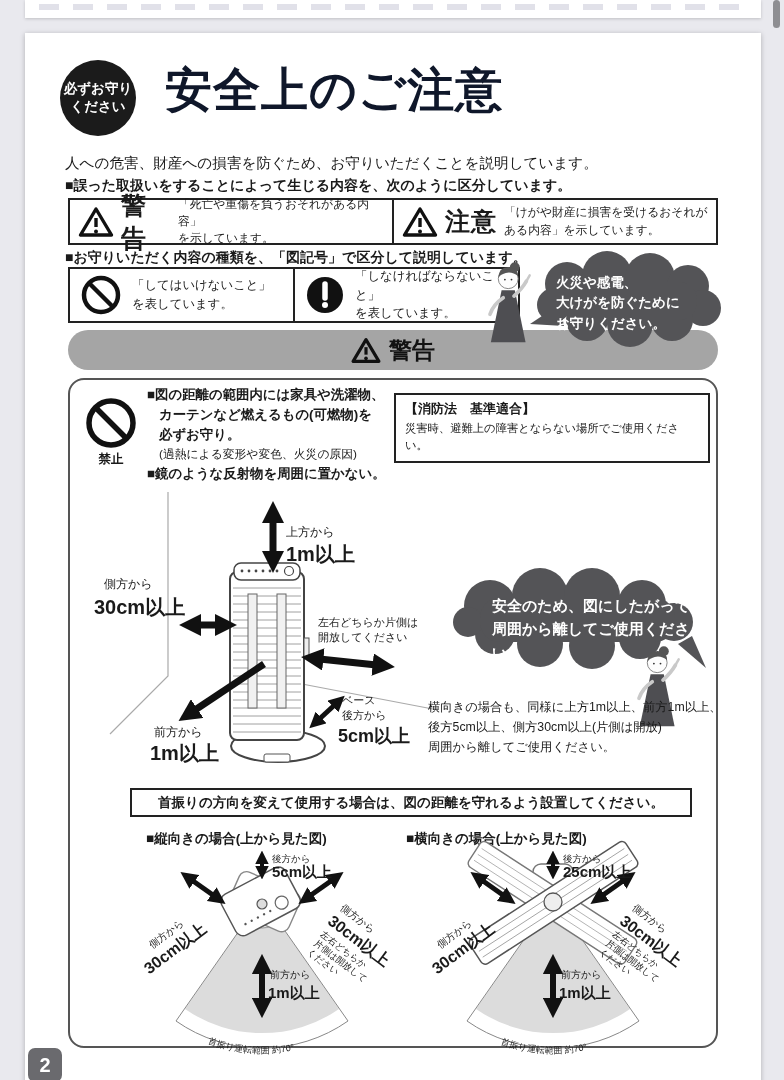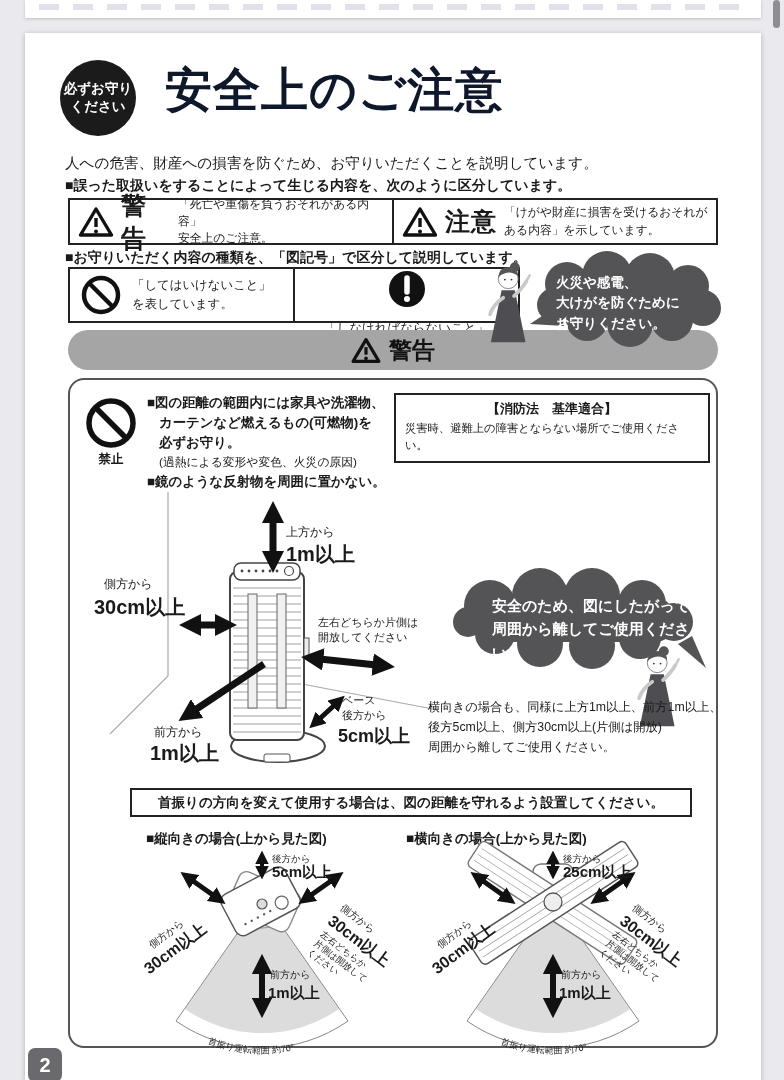--- a/index.html
+++ b/index.html
@@ -30,42 +30,42 @@
 
   #warnTable { position:absolute; left:43px; top:165px; width:650px; height:47px; display:flex; border:2px solid #222; background:#fff; }
   .wcell { flex:1; display:flex; align-items:center; padding:2px 8px; gap:7px; }
   .wcell + .wcell { border-left:2px solid #222; }
   .big-label { font-size:25px; font-weight:900; letter-spacing:1px; }
   .cell-desc { font-size:11.8px; line-height:1.45; }
 
   #bullet2  { position:absolute; left:40px; top:216px; font-size:14px; font-weight:bold; }
   #symTable { position:absolute; left:43px; top:234px; width:452px; height:56px; display:flex; border:2px solid #222; background:#fff; }
   .scell { flex:1; display:flex; align-items:center; gap:10px; padding:0 10px; }
-  .scell + .scell { border-left:2px solid #222;flex-direction:column; }
+  .scell + .scell { border-left:2px solid #222; }
   .sdesc { font-size:12.4px; line-height:1.5; }
 
   #woman1 { position:absolute; left:446px; top:217px; z-index:3; }
   #bubble1 { position:absolute; left:497px; top:219px; z-index:2; }
   .btext { position:absolute; color:#fff; font-weight:bold; }
   #bubble1 .btext { left:34px; top:21px; font-size:13.5px; line-height:1.5; }
 
   #banner { position:absolute; left:43px; top:297px; width:650px; height:40px; background:#a5a5a5; border-radius:20px;
     display:flex; align-items:center; justify-content:center; gap:8px; z-index:1; }
   #banner .blabel { font-size:23px; font-weight:900; color:#111; }
 
   #mainBox { position:absolute; left:43px; top:345px; width:650px; height:670px; border:2.5px solid #555; border-radius:16px; background:#fff; }
 
   #prohibitBlock { position:absolute; left:12px; top:16px; width:58px; text-align:center; }
   #prohibitBlock .plabel { font-size:12.5px; font-weight:bold; margin-top:1px; }
-  #rules { position:absolute; left:77px; top:13px; width:272px; }
+  #rules { position:absolute; left:77px; top:5px; width:272px; }
   .rline { font-size:13.4px; font-weight:bold; line-height:1.5; }
   .rnote { font-size:11.8px; line-height:1.6; padding-left:12px; }
 
   #firelaw { position:absolute; left:324px; top:13px; width:316px; border:2px solid #222; padding:5px 9px 7px; }
-  #firelaw .ft { font-size:13px; font-weight:bold; margin-bottom:2px;text-align:center; }
+  #firelaw .ft { font-size:13px; font-weight:bold; margin-bottom:2px; }
   #firelaw .fl { font-size:11.3px; line-height:1.5; }
 
   #heaterSvg { position:absolute; left:18px; top:108px; }
 
   #bubble2 { position:absolute; left:370px; top:184px; }
   #bubble2 .btext { left:52px; top:31px; font-size:15px; line-height:1.55;font-family:Liberation Serif, serif; }
   #woman2 { position:absolute; left:550px; top:256px; }
 
   #sidenote { position:absolute; left:358px; top:318px; width:298px; font-size:12.3px; line-height:1.62; }
 
@@ -102,21 +102,21 @@
   <div id="warnTable">
     <div class="wcell">
       <svg width="36" height="32" viewBox="0 0 36 32">
         <path d="M18,3 L2.5,29 L33.5,29 Z" fill="none" stroke="#111" stroke-width="3.4" stroke-linejoin="round"></path>
         <line x1="18" y1="12" x2="18" y2="21" stroke="#111" stroke-width="3.4"></line>
         <circle cx="18" cy="25.5" r="2" fill="#111"></circle>
       </svg>
       <span class="big-label">警告</span>
       <span class="cell-desc">
         <span>「死亡や重傷を負うおそれがある内容」</span><br>
-        <span>安全上のご注意。</span>
+        <span>を示しています。</span>
       </span>
     </div>
     <div class="wcell">
       <svg width="36" height="32" viewBox="0 0 36 32">
         <path d="M18,3 L2.5,29 L33.5,29 Z" fill="none" stroke="#111" stroke-width="3.4" stroke-linejoin="round"></path>
         <line x1="18" y1="12" x2="18" y2="21" stroke="#111" stroke-width="3.4"></line>
         <circle cx="18" cy="25.5" r="2" fill="#111"></circle>
       </svg>
       <span class="big-label">注意</span>
       <span class="cell-desc">

